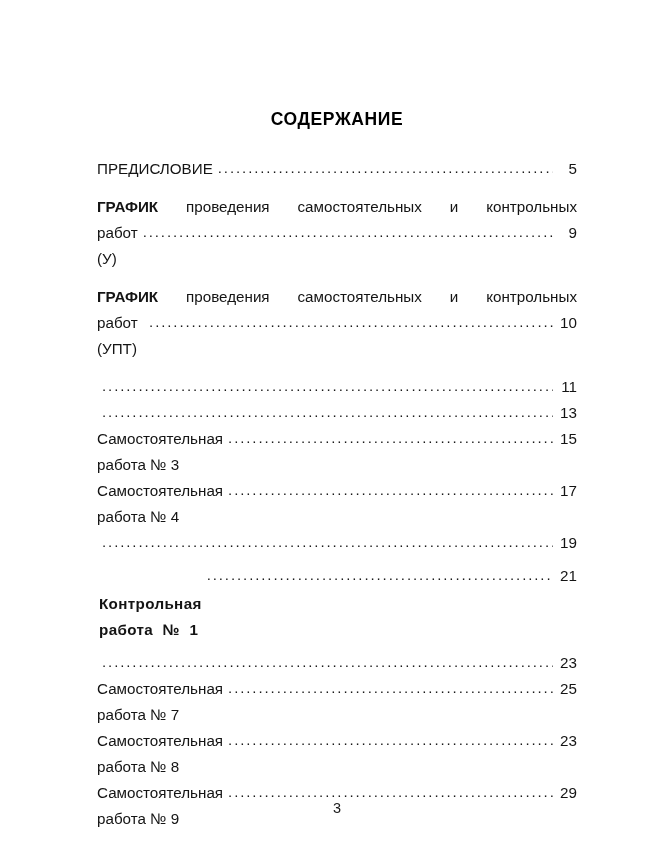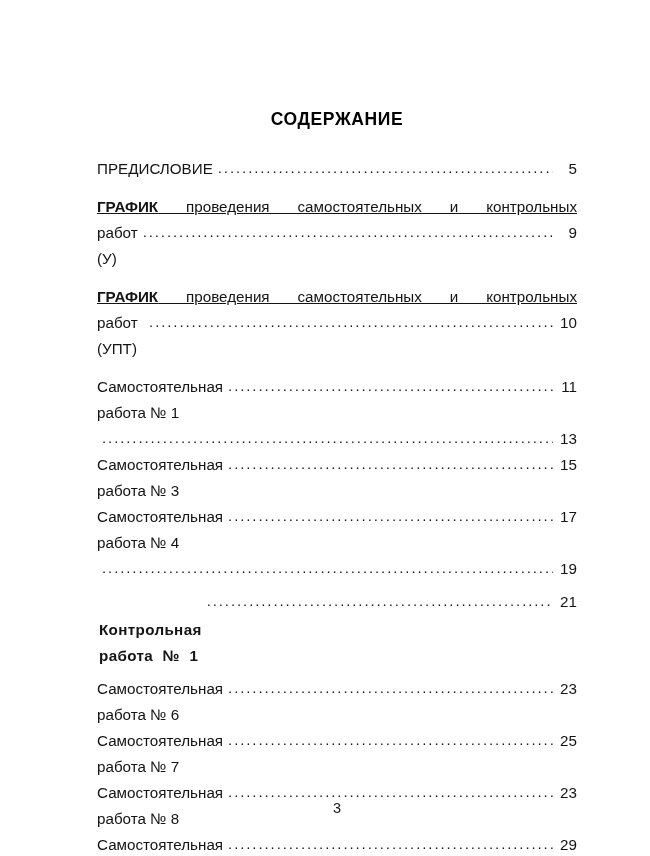--- a/index.html
+++ b/index.html
@@ -96,21 +96,20 @@
   }
   .spaced-wide {
     word-spacing: 5px;
     margin-top: 28px;
   }
 
   
   .block-line {
     display: block;
     width: 100%;
-    text-decoration: underline;
   }
 
   .flexline {
     display: flex;
     align-items: flex-start;
     width: 100%;
   }
 
   
   .folio {
@@ -149,21 +148,20 @@
       <li class="toc-entry gap-md">
         <div class="block-line just"><b>ГРАФИК</b><span> проведения самостоятельных и контрольных</span></div>
         <div class="flexline">
           <span class="txt">работ (УПТ)</span>
           <span class="leader">........................................................................................................................</span>
           <span class="pageno">10</span>
         </div>
       </li>
       <li class="toc-entry gap-md">
         <div class="flexline">
-          <span class="txt">Самостоятельная работа № 1</span>
           <span class="leader">........................................................................................................................</span>
           <span class="pageno">11</span>
         </div>
       </li>
       <li class="toc-entry">
         <div class="flexline">
           <span class="leader">........................................................................................................................</span>
           <span class="pageno">13</span>
         </div>
       </li>
@@ -189,21 +187,20 @@
       </li>
       <li class="toc-entry gap-sm indent">
         <div class="flexline">
           <span class="txt b spaced spaced-wide">Контрольная работа № 1</span>
           <span class="leader">........................................................................................................................</span>
           <span class="pageno">21</span>
         </div>
       </li>
       <li class="toc-entry gap-sm">
         <div class="flexline">
-          <span class="txt">Самостоятельная работа № 6</span>
           <span class="leader">........................................................................................................................</span>
           <span class="pageno">23</span>
         </div>
       </li>
       <li class="toc-entry">
         <div class="flexline">
           <span class="txt">Самостоятельная работа № 7</span>
           <span class="leader">........................................................................................................................</span>
           <span class="pageno">25</span>
         </div>

